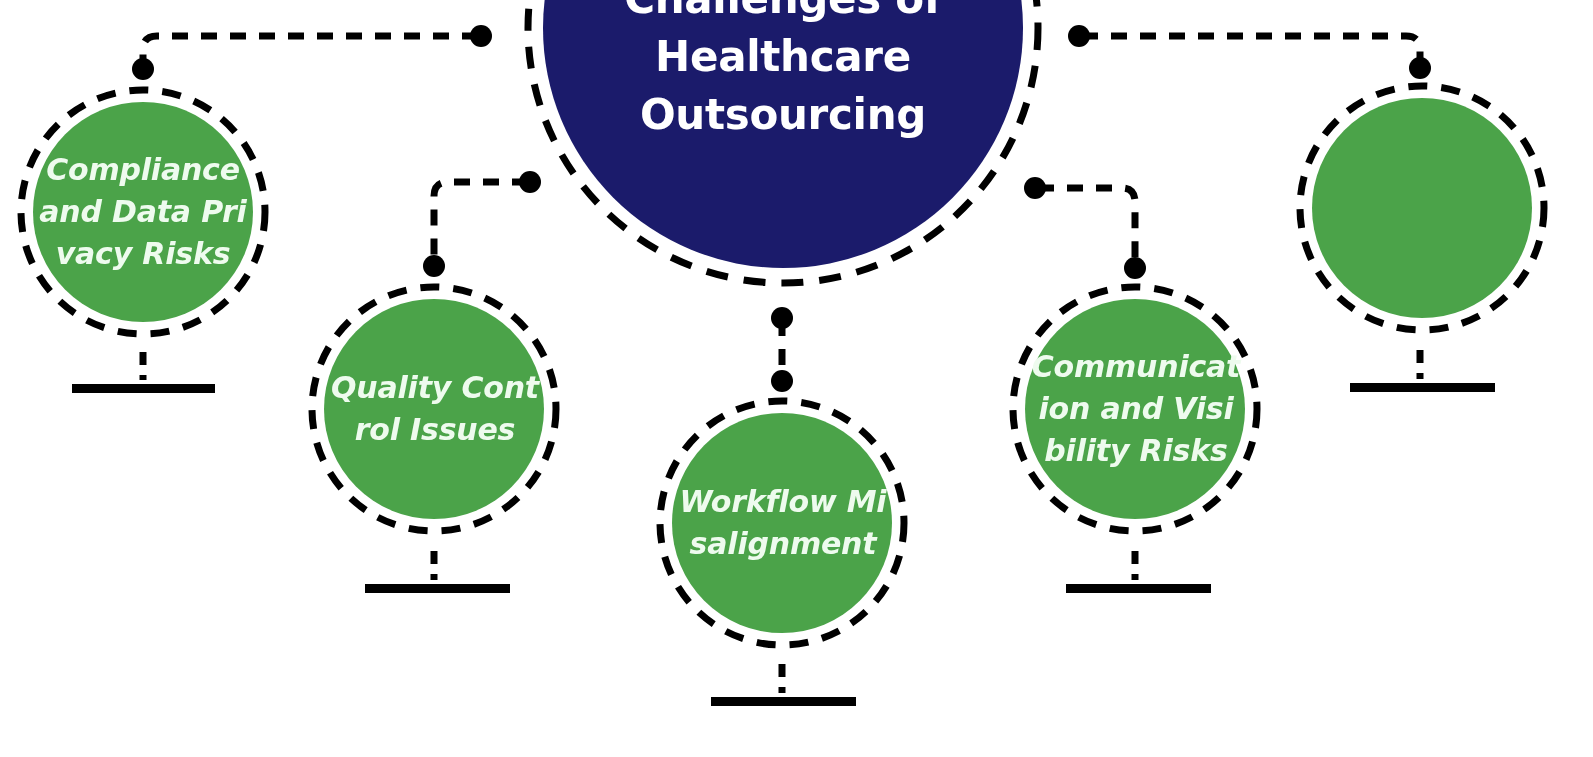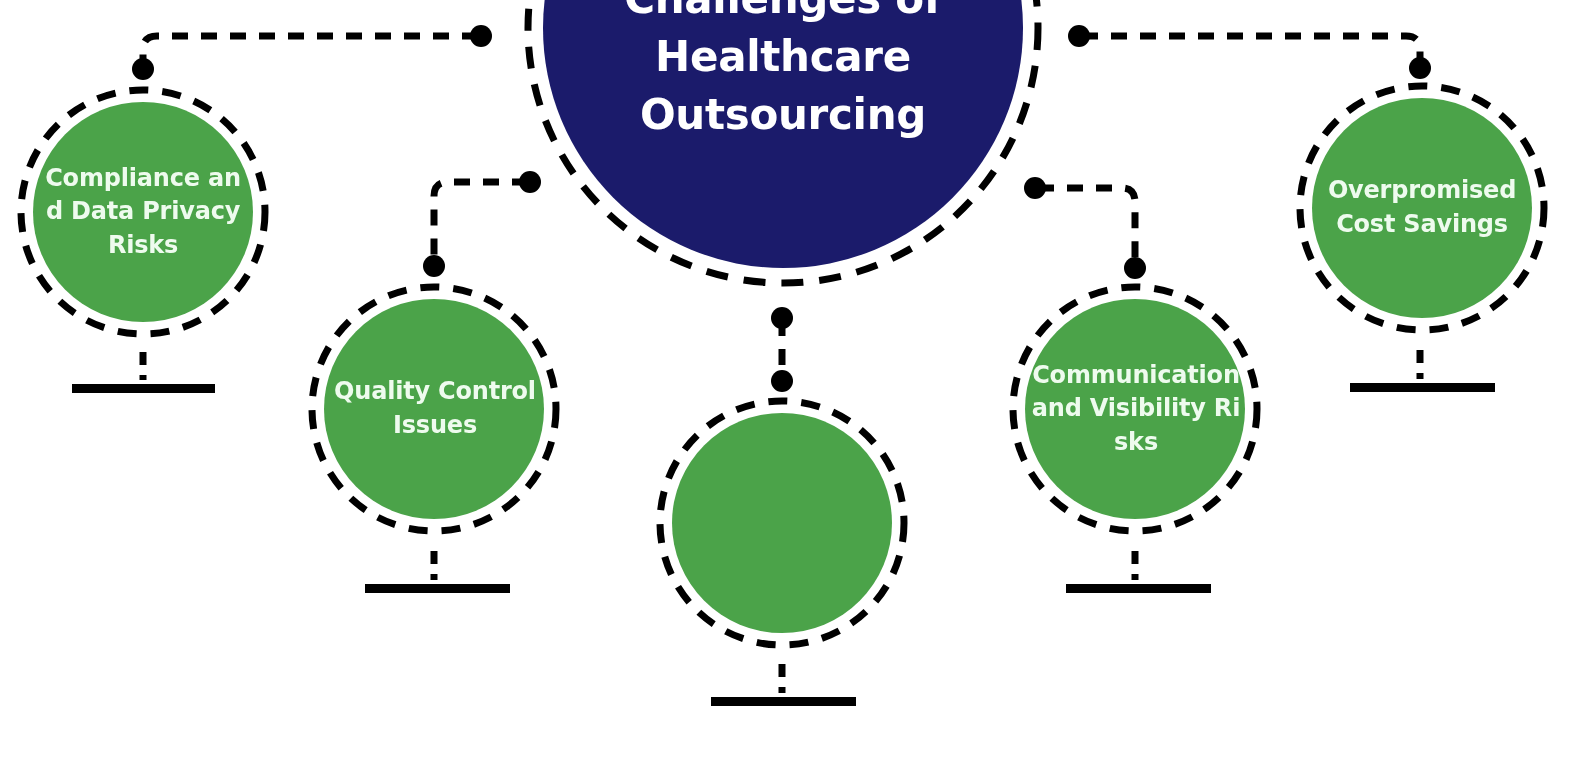--- a/index.html
+++ b/index.html
@@ -29,27 +29,28 @@
   }
   .node-label {
     position: absolute;
     display: flex;
     align-items: center;
     justify-content: center;
     text-align: center;
     color: #EEFBEE;
     font-family: "DejaVu Sans", sans-serif;
     font-weight: bold;
-    font-size: 24px;
+    font-size: 30px;
     line-height: 1.40;
     letter-spacing: -0.2px;
     pointer-events: none;
     word-break: break-all;
     overflow-wrap: anywhere;
     hyphens: none;
+    font-style: italic;
   }
   .center-label {
     position: absolute;
     display: flex;
     align-items: center;
     justify-content: center;
     text-align: center;
     color: #FFFFFF;
     font-family: "DejaVu Sans", sans-serif;
     font-weight: bold;
@@ -160,18 +161,18 @@
 
     </g>
   </svg>
 
   <div class="center-label" style="left:563px; top:-222px; width:440px; height:500px;">Risks and Challenges of Healthcare Outsourcing</div>
 
   <div class="node-label" style="left:38px; top:132px; width:210px; height:160px;">Compliance and Data Privacy Risks</div>
 
   <div class="node-label" style="left:326px; top:349px; width:218px; height:120px;">Quality Control Issues</div>
 
+  <div class="node-label" style="left:677px; top:463px; width:212px; height:120px;">Workflow Misalignment</div>
 
   <div class="node-label" style="left:1029px; top:329px; width:214px; height:160px;">Communication and Visibility Risks</div>
 
-  <div class="node-label" style="left:1316px; top:148px; width:212px; height:120px;">Overpromised Cost Savings</div>
 
 </div>
 
 </body></html>

